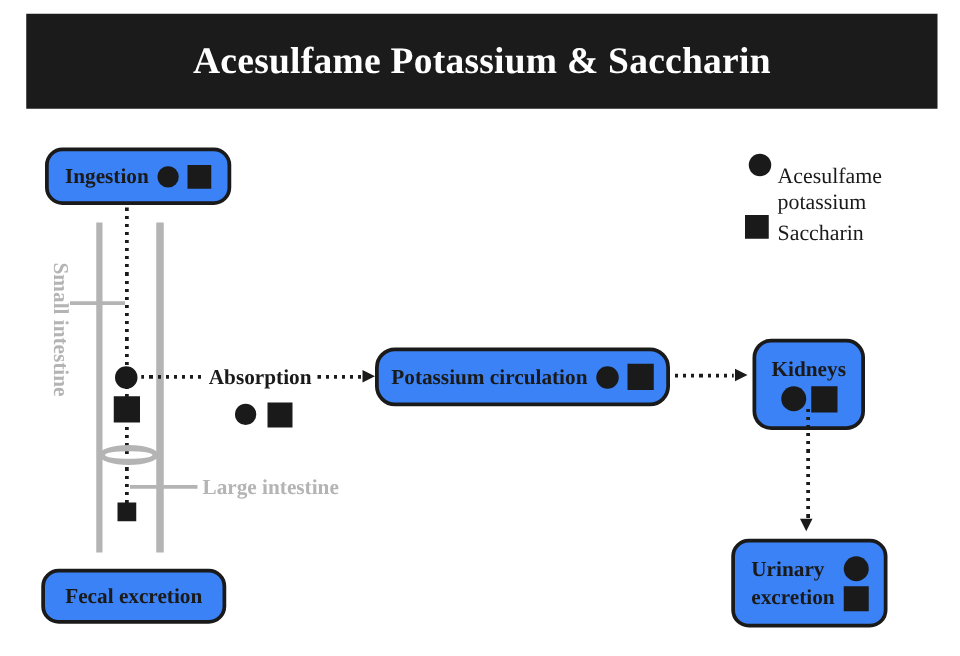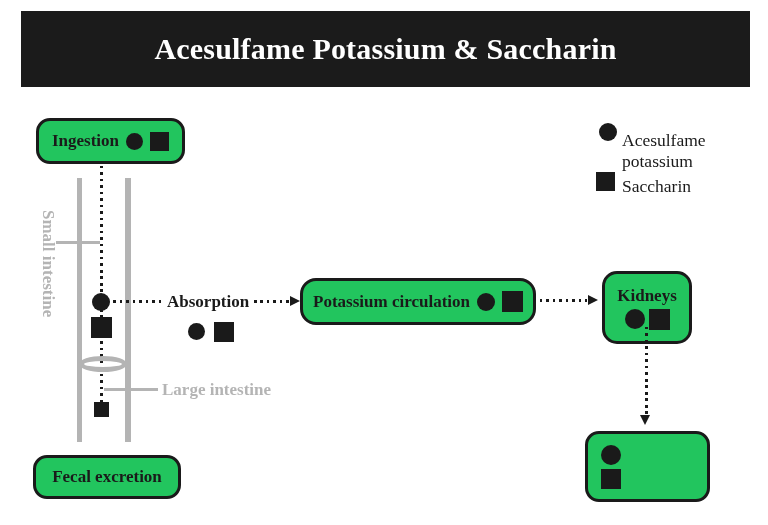--- a/index.html
+++ b/index.html
@@ -9,21 +9,21 @@
   }
   .abs{position:absolute;}
   .banner{
     position:absolute;left:21px;top:11px;width:729px;height:76px;
     background:#1b1b1b;display:flex;align-items:center;justify-content:center;
   }
   .banner h1{
     margin:0;color:#ffffff;font-size:30px;font-weight:bold;letter-spacing:.2px;white-space:nowrap;
   }
   .box{
-    position:absolute;background:#22c55e;border:3.5px solid #1a1a1a;border-radius:14px;
+    position:absolute;background:#3b82f6;border:3.5px solid #1a1a1a;border-radius:14px;
     display:flex;align-items:center;justify-content:center;gap:7px;box-sizing:border-box;
   }
   .blabel{font-weight:bold;font-size:17px;color:#1a1a1a;white-space:nowrap;}
   .c{display:inline-block;background:#1a1a1a;border-radius:50%;}
   .s{display:inline-block;background:#1a1a1a;}
   .dots-h{position:absolute;height:3px;background:repeating-linear-gradient(to right,#1a1a1a 0 2.5px,transparent 2.5px 6.5px);}
   .dots-v{position:absolute;width:3px;background:repeating-linear-gradient(to bottom,#1a1a1a 0 2.5px,transparent 2.5px 6.5px);}
   .arr-r{position:absolute;width:0;height:0;border-left:10px solid #1a1a1a;border-top:5.5px solid transparent;border-bottom:5.5px solid transparent;}
   .arr-d{position:absolute;width:0;height:0;border-top:10px solid #1a1a1a;border-left:5.5px solid transparent;border-right:5.5px solid transparent;}
   .gray{background:#b4b4b4;}
@@ -101,19 +101,20 @@
     <span style="display:flex;align-items:center;gap:4px;">
       <span class="c" style="width:20px;height:20px;"></span>
       <span class="s" style="width:21px;height:21px;"></span>
     </span>
   </div>
 
   <div class="dots-v" style="left:645px;top:327px;height:88px;"></div>
   <div class="arr-d" style="left:640px;top:415px;"></div>
 
   <div class="box" style="left:585px;top:431px;width:125px;height:71px;justify-content:space-between;padding:0 13px;">
+    <span class="blabel" style="white-space:normal;width:86px;line-height:22px;">Urinary excretion</span>
     <span style="display:flex;flex-direction:column;align-items:center;gap:4px;">
       <span class="c" style="width:20px;height:20px;"></span>
       <span class="s" style="width:20px;height:20px;"></span>
     </span>
   </div>
 
 </div>
 
 </body></html>

